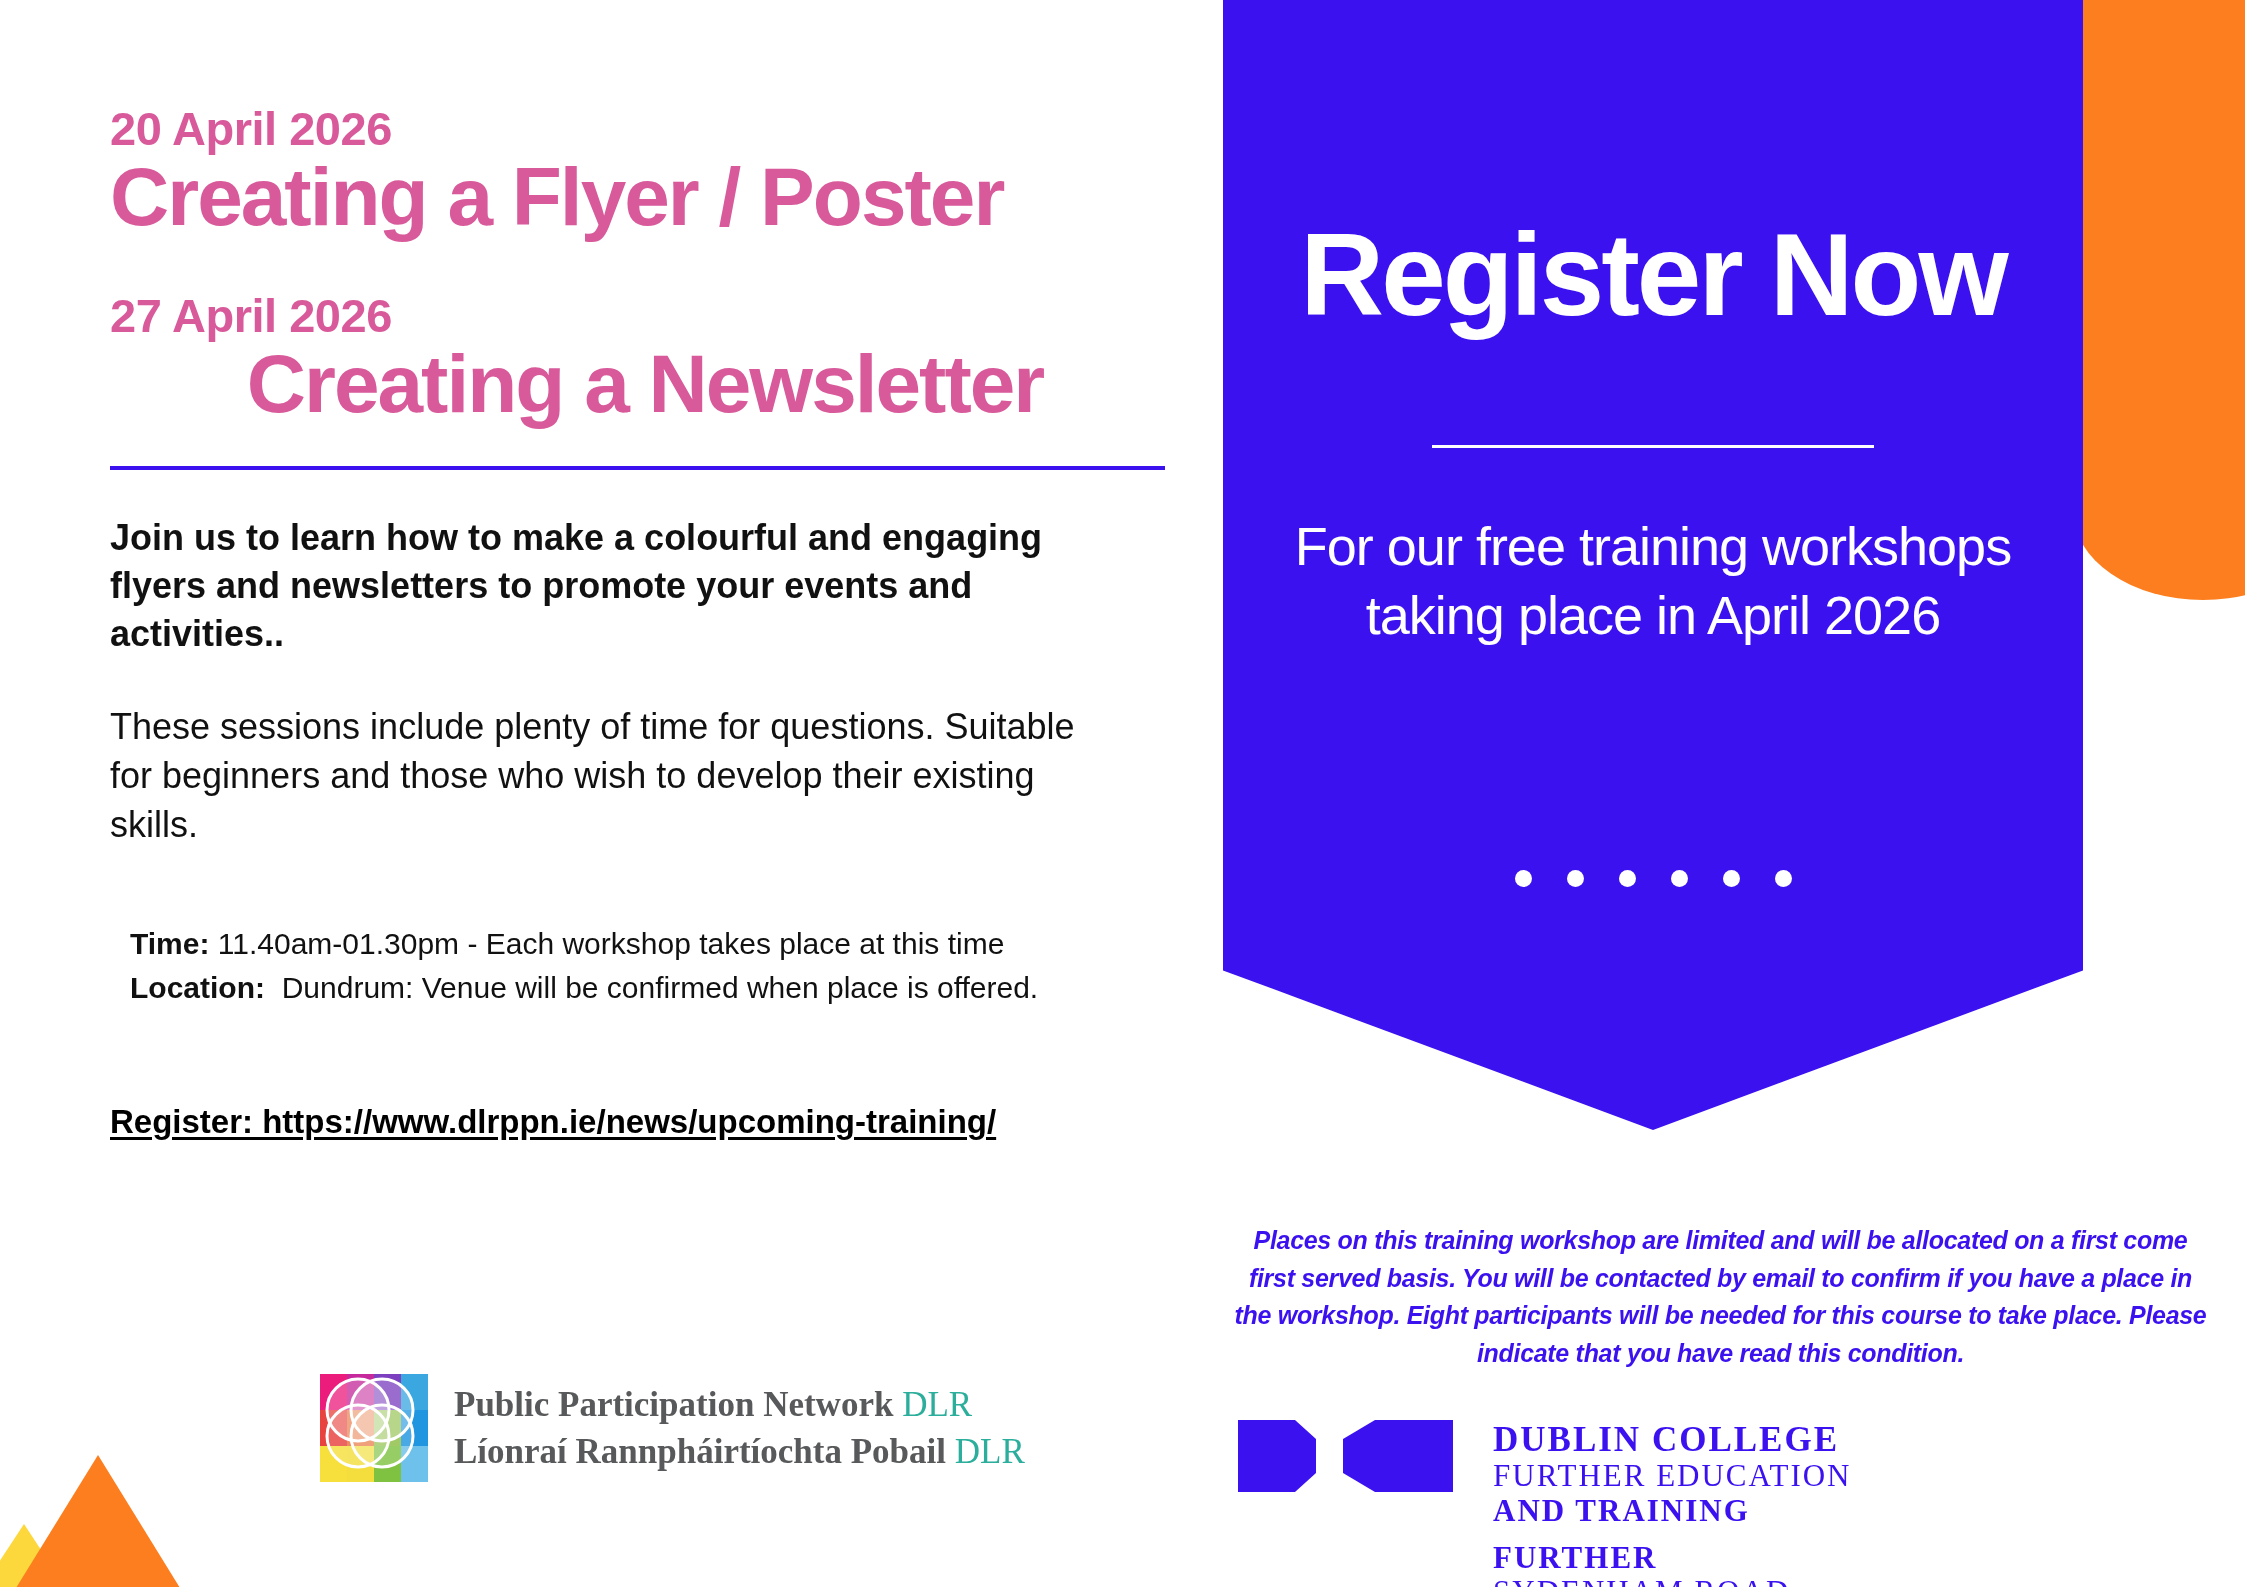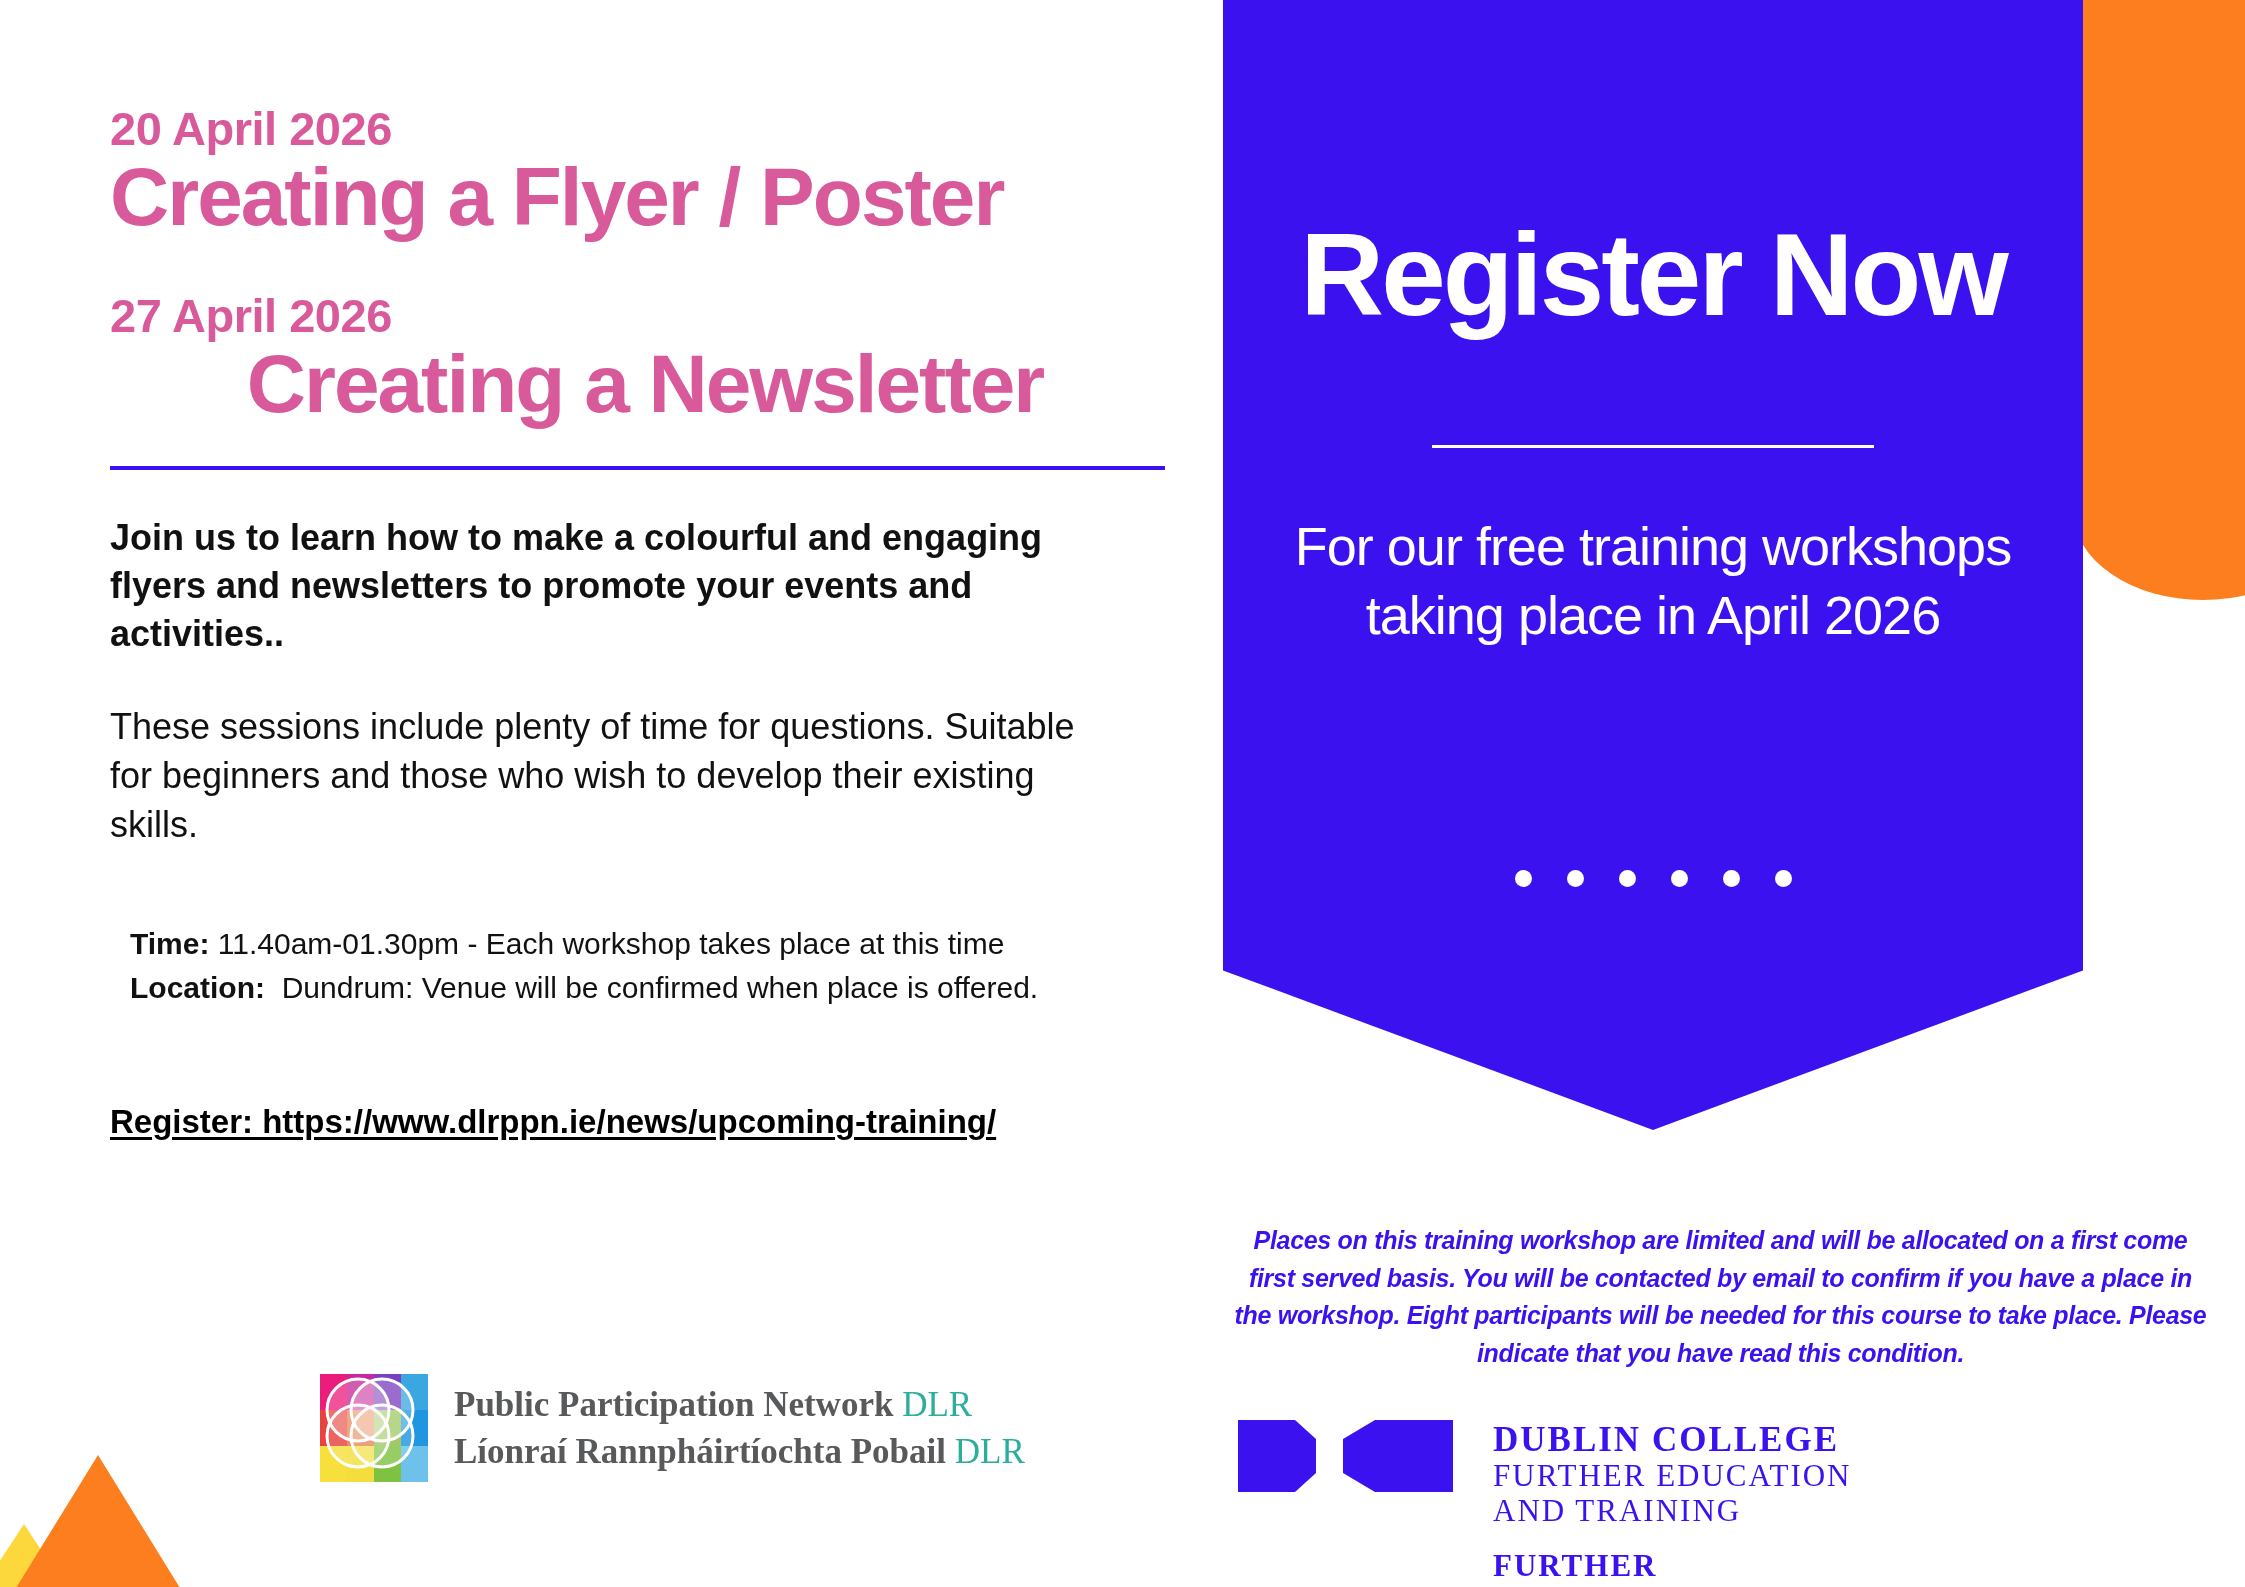--- a/index.html
+++ b/index.html
@@ -224,21 +224,21 @@
   }
   .dc-mark { flex: none; }
   .dc-text {
     margin-left: 40px;
     font-family: "Liberation Serif", serif;
     color: #3B11F0;
     letter-spacing: 2px;
   }
   .dc-l1 { font-size: 35px; font-weight: bold; line-height: 1.12; }
   .dc-l2 { font-size: 31px; font-weight: normal; line-height: 1.12; }
-  .dc-l3 { font-size: 31px; font-weight: normal; line-height: 1.12; margin-bottom: 20px; }
+  .dc-l3 { font-size: 31px; font-weight: bold; line-height: 1.12; margin-bottom: 12px; }
   .dc-l4 { font-size: 31px; font-weight: bold; line-height: 1.12; }
   .dc-l5 { font-size: 31px; font-weight: normal; line-height: 1.12; }
 </style>
 </head>
 <body>
 
 <div id="poster">
 
   <div class="orange-bar"></div>
   <div class="tri-yellow"></div>

